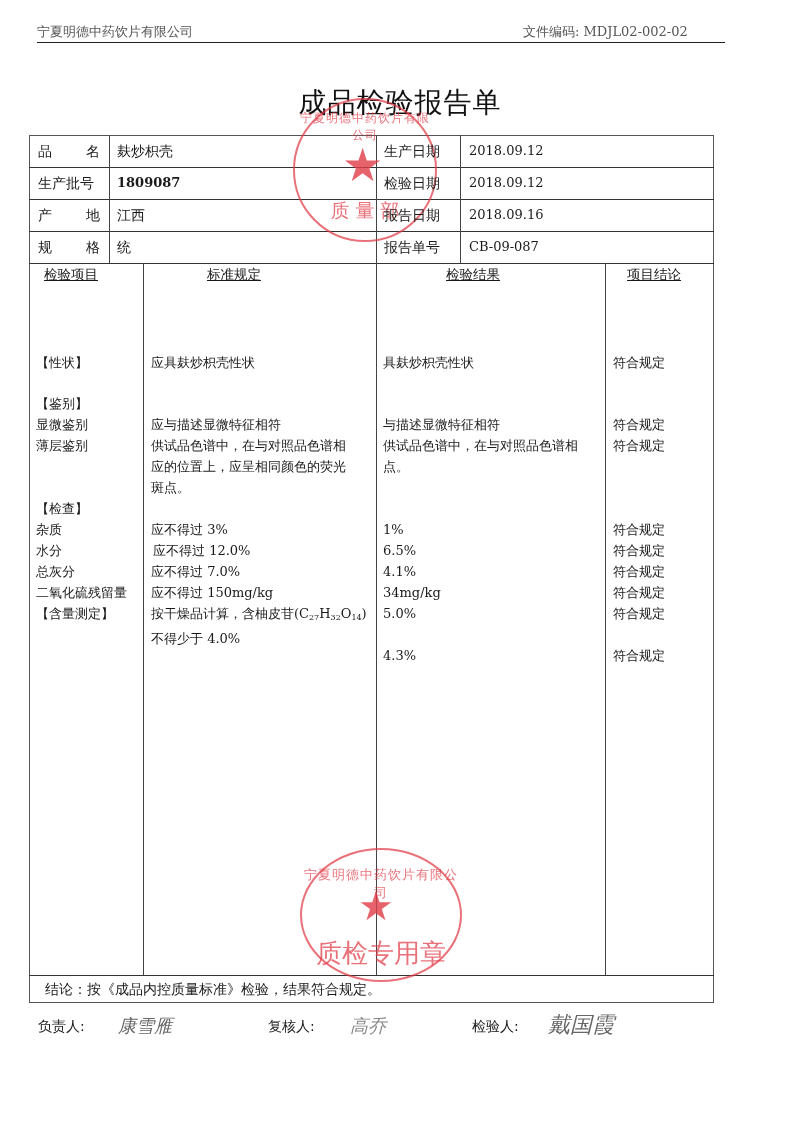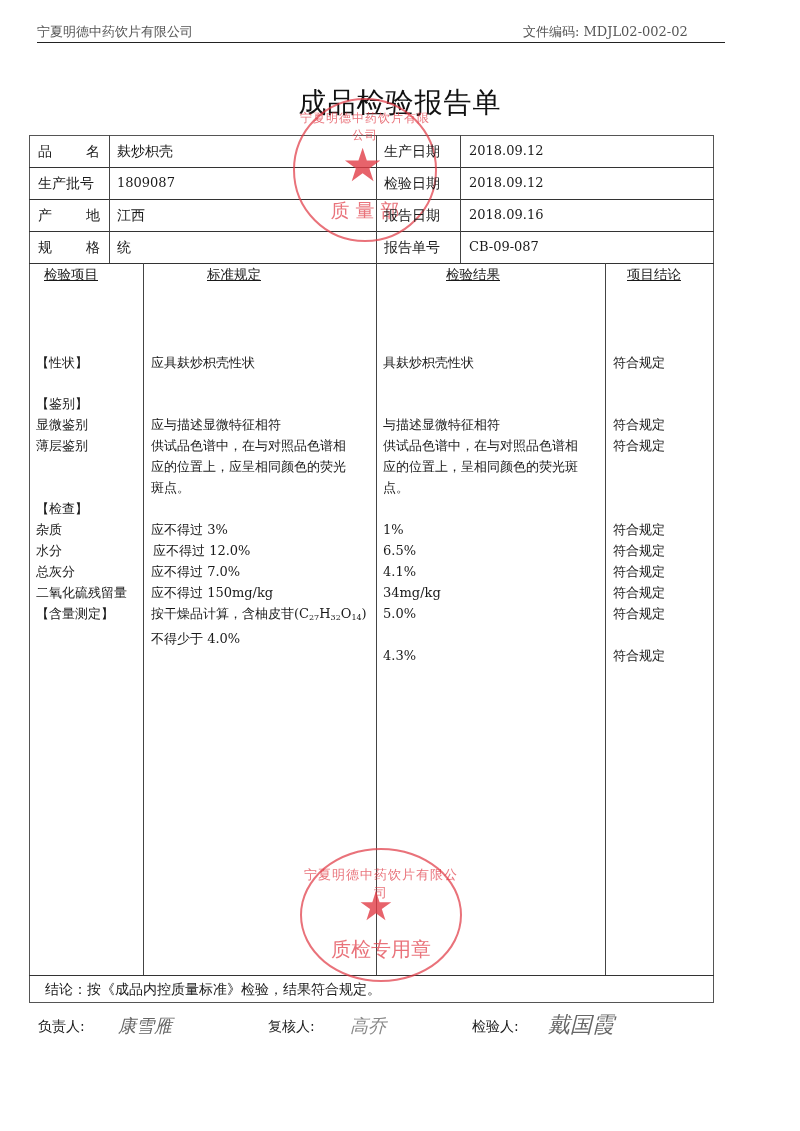--- a/index.html
+++ b/index.html
@@ -60,21 +60,21 @@
 
 <div class="abs cell lbl-spread" style="left:38px;top:135px;">
   <span>品</span>
     <span>名</span>
 </div>
 <div class="abs cell" style="left:117px;top:135px;">麸炒枳壳</div>
 <div class="abs cell" style="left:384px;top:135px;">生产日期</div>
 <div class="abs cell" style="left:469px;top:135px;font-size:13px;">2018.09.12</div>
 
 <div class="abs cell" style="left:38px;top:167px;">生产批号</div>
-<div class="abs cell" style="left:117px;top:167px;font-size:13px;">1809087</div>
+<div class="abs cell" style="left:117px;top:167px;font-size:13px;font-weight:bold;">1809087</div>
 <div class="abs cell" style="left:384px;top:167px;">检验日期</div>
 <div class="abs cell" style="left:469px;top:167px;font-size:13px;">2018.09.12</div>
 
 <div class="abs cell lbl-spread" style="left:38px;top:199px;">
   <span>产</span>
     <span>地</span>
 </div>
 <div class="abs cell" style="left:117px;top:199px;">江西</div>
 <div class="abs cell" style="left:384px;top:199px;">报告日期</div>
 <div class="abs cell" style="left:469px;top:199px;font-size:13px;">2018.09.16</div>
@@ -105,21 +105,20 @@
 <div class="abs txt" style="left:613px;top:368px;">符合规定</div>
 
 <div class="abs txt" style="left:36px;top:389px;">薄层鉴别</div>
 <div class="abs txt" style="left:151px;top:389px;">
   <div>供试品色谱中，在与对照品色谱相</div>
   <div>应的位置上，应呈相同颜色的荧光</div>
   <div>斑点。</div>
 </div>
 <div class="abs txt" style="left:383px;top:389px;">
   <div>供试品色谱中，在与对照品色谱相</div>
-  <div>应的位置上，呈相同颜色的荧光斑</div>
   <div>点。</div>
 </div>
 <div class="abs txt" style="left:613px;top:389px;">符合规定</div>
 
 <div class="abs txt" style="left:36px;top:452px;">【检查】</div>
 
 <div class="abs txt" style="left:36px;top:473px;">杂质</div>
 <div class="abs txt" style="left:151px;top:473px;">应不得过 3%</div>
 <div class="abs txt" style="left:383px;top:473px;">1%</div>
 <div class="abs txt" style="left:613px;top:473px;">符合规定</div>
@@ -145,21 +144,21 @@
   <div>不得少于 4.0%</div>
 </div>
 <div class="abs txt" style="left:383px;top:557px;">5.0%</div>
 <div class="abs txt" style="left:613px;top:557px;">符合规定</div>
 <div class="abs txt" style="left:383px;top:599px;">4.3%</div>
 <div class="abs txt" style="left:613px;top:599px;">符合规定</div>
 
 <div class="abs stamp" style="left:300px;top:848px;width:158px;height:130px;border-radius:50%;">
   <div class="abs stamp-text" style="left:0;top:16px;width:158px;text-align:center;font-size:13px;letter-spacing:1px;">宁夏明德中药饮片有限公司</div>
   <div class="abs star" style="left:56px;top:36px;font-size:40px;color:rgba(225,60,70,0.8);">★</div>
-  <div class="abs stamp-text" style="left:0;top:86px;width:158px;text-align:center;font-size:20px;">质检专用章</div>
+  <div class="abs stamp-text" style="left:0;top:86px;width:158px;text-align:center;font-size:26px;">质检专用章</div>
 </div>
 
 <div class="abs" style="left:45px;top:981px;font-size:14px;white-space:nowrap;">结论：按《成品内控质量标准》检验，结果符合规定。</div>
 
 <div class="abs sig-lbl" style="left:38px;">负责人:</div>
 <div class="abs sig" style="left:118px;">康雪雁</div>
 <div class="abs sig-lbl" style="left:268px;">复核人:</div>
 <div class="abs sig" style="left:350px;color:#888;">高乔</div>
 <div class="abs sig-lbl" style="left:472px;">检验人:</div>
 <div class="abs sig" style="left:548px;font-size:22px;top:1010px;">戴国霞</div>

